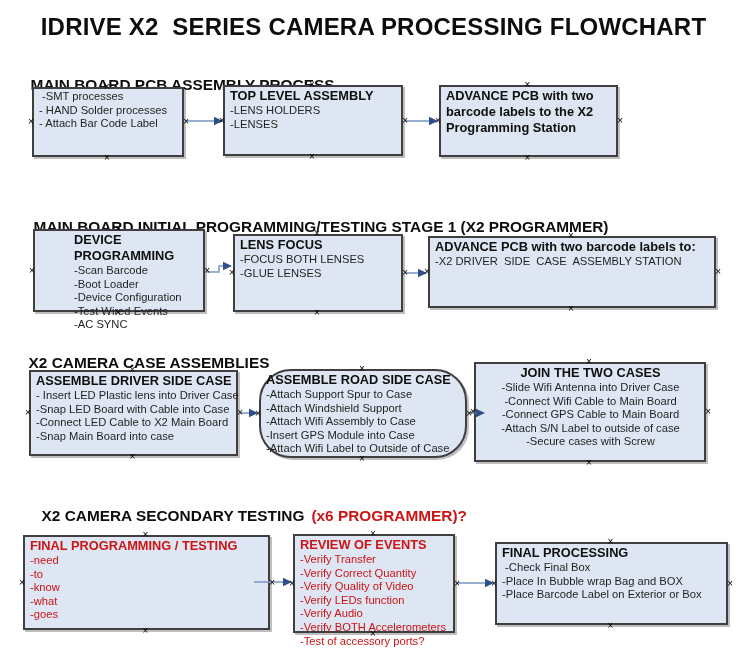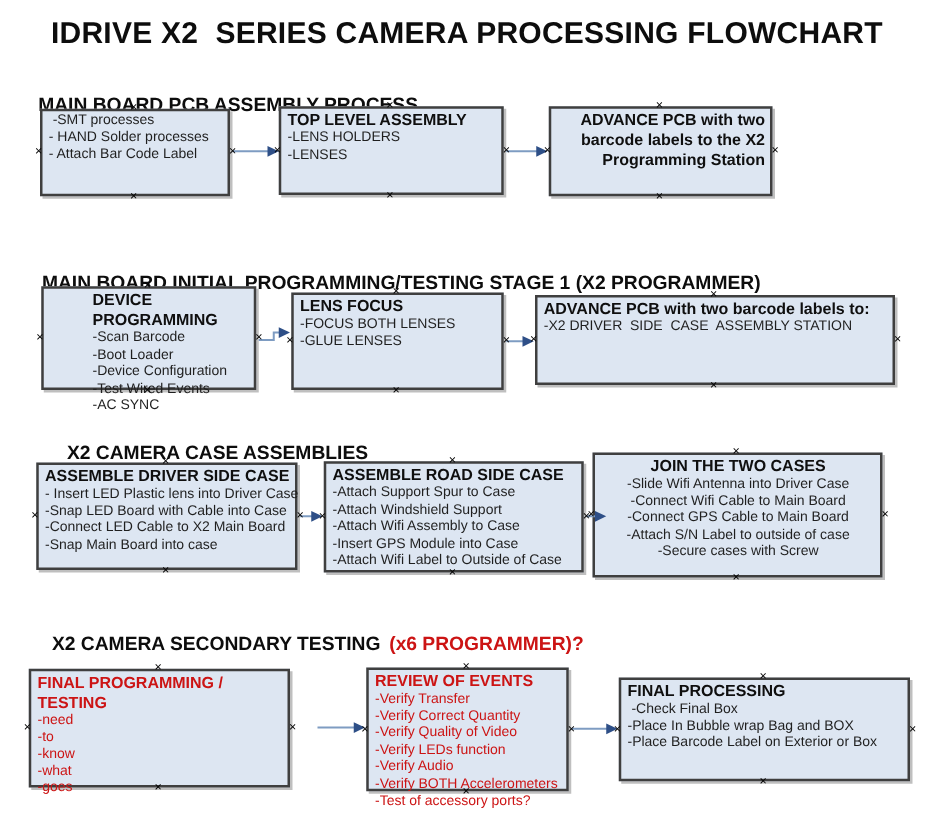--- a/index.html
+++ b/index.html
@@ -51,21 +51,21 @@
 <body>
 
 <div class="flow-title">IDRIVE X2  SERIES CAMERA PROCESSING FLOWCHART</div>
 
 <div class="section-heading" style="left:22px;top:58px;">
   <span>MAIN BOARD PCB ASSEMBLY PROCESS</span>
 </div>
 <div class="section-heading" style="left:25px;top:200px;">
   <span>MAIN BOARD INITIAL PROGRAMMING/TESTING STAGE 1 (X2 PROGRAMMER)</span>
 </div>
-<div class="section-heading" style="left:45px;top:336px;">
+<div class="section-heading" style="left:20px;top:336px;">
   <span>X2 CAMERA CASE ASSEMBLIES</span>
 </div>
 <div class="section-heading" style="left:33px;top:489px;">
   <span>X2 CAMERA SECONDARY TESTING</span><span class="red-part">(x6 PROGRAMMER)?</span>
 </div>
 
 <div class="box" style="left:32px;top:87px;width:152px;height:70px;">
   <span class="anchor a-t"></span>
   <span class="anchor a-b"></span>
   <span class="anchor a-l"></span>
@@ -80,21 +80,21 @@
   <span class="anchor a-t"></span>
   <span class="anchor a-b"></span>
   <span class="anchor a-l"></span>
   <span class="anchor a-r"></span>
   <div class="box-title">TOP LEVEL ASSEMBLY</div>
   <div class="box-lines">
       <div class="line">-LENS HOLDERS</div>
       <div class="line">-LENSES</div>
     </div>
 </div>
-<div class="box" style="left:439px;top:85px;width:179px;height:72px;text-align:right;">
+<div class="box" style="left:439px;top:85px;width:179px;height:72px;">
   <span class="anchor a-t"></span>
   <span class="anchor a-b"></span>
   <span class="anchor a-l"></span>
   <span class="anchor a-r"></span>
   <div class="box-title">ADVANCE PCB with two barcode labels to the  X2 Programming Station</div>
   <div class="box-lines"></div>
 </div>
 
 <div class="box" style="left:33px;top:229px;width:172px;height:83px;padding-left:39px;">
   <span class="anchor a-t"></span>
@@ -138,21 +138,21 @@
   <span class="anchor a-l"></span>
   <span class="anchor a-r"></span>
   <div class="box-title">ASSEMBLE DRIVER SIDE CASE</div>
   <div class="box-lines">
       <div class="line">- Insert LED Plastic lens into Driver Case</div>
       <div class="line">-Snap LED Board with Cable into Case</div>
       <div class="line">-Connect LED Cable to X2 Main Board</div>
       <div class="line">-Snap Main Board into case</div>
     </div>
 </div>
-<div class="box" style="left:259px;top:369px;width:208px;height:89px;">
+<div class="box" style="left:259px;top:369px;width:208px;height:89px;border-radius:32px;">
   <span class="anchor a-t"></span>
   <span class="anchor a-b"></span>
   <span class="anchor a-l"></span>
   <span class="anchor a-r"></span>
   <div class="box-title">ASSEMBLE ROAD SIDE CASE</div>
   <div class="box-lines">
       <div class="line">-Attach Support Spur to Case</div>
       <div class="line">-Attach Windshield Support</div>
       <div class="line">-Attach Wifi Assembly to Case</div>
       <div class="line">-Insert GPS Module into Case</div>
@@ -167,21 +167,21 @@
   <div class="box-title">JOIN THE TWO CASES</div>
   <div class="box-lines">
       <div class="line">-Slide Wifi Antenna into Driver Case</div>
       <div class="line">-Connect Wifi Cable to Main Board</div>
       <div class="line">-Connect GPS Cable to Main Board</div>
       <div class="line">-Attach S/N Label to outside of case</div>
       <div class="line">-Secure cases with Screw</div>
     </div>
 </div>
 
-<div class="box red" style="left:23px;top:535px;width:209px;height:95px;">
+<div class="box red" style="left:23px;top:535px;width:247px;height:95px;">
   <span class="anchor a-t"></span>
   <span class="anchor a-b"></span>
   <span class="anchor a-l"></span>
   <span class="anchor a-r"></span>
   <div class="box-title">FINAL PROGRAMMING / TESTING</div>
   <div class="box-lines">
       <div class="line">-need</div>
       <div class="line">-to</div>
       <div class="line">-know</div>
       <div class="line">-what</div>

